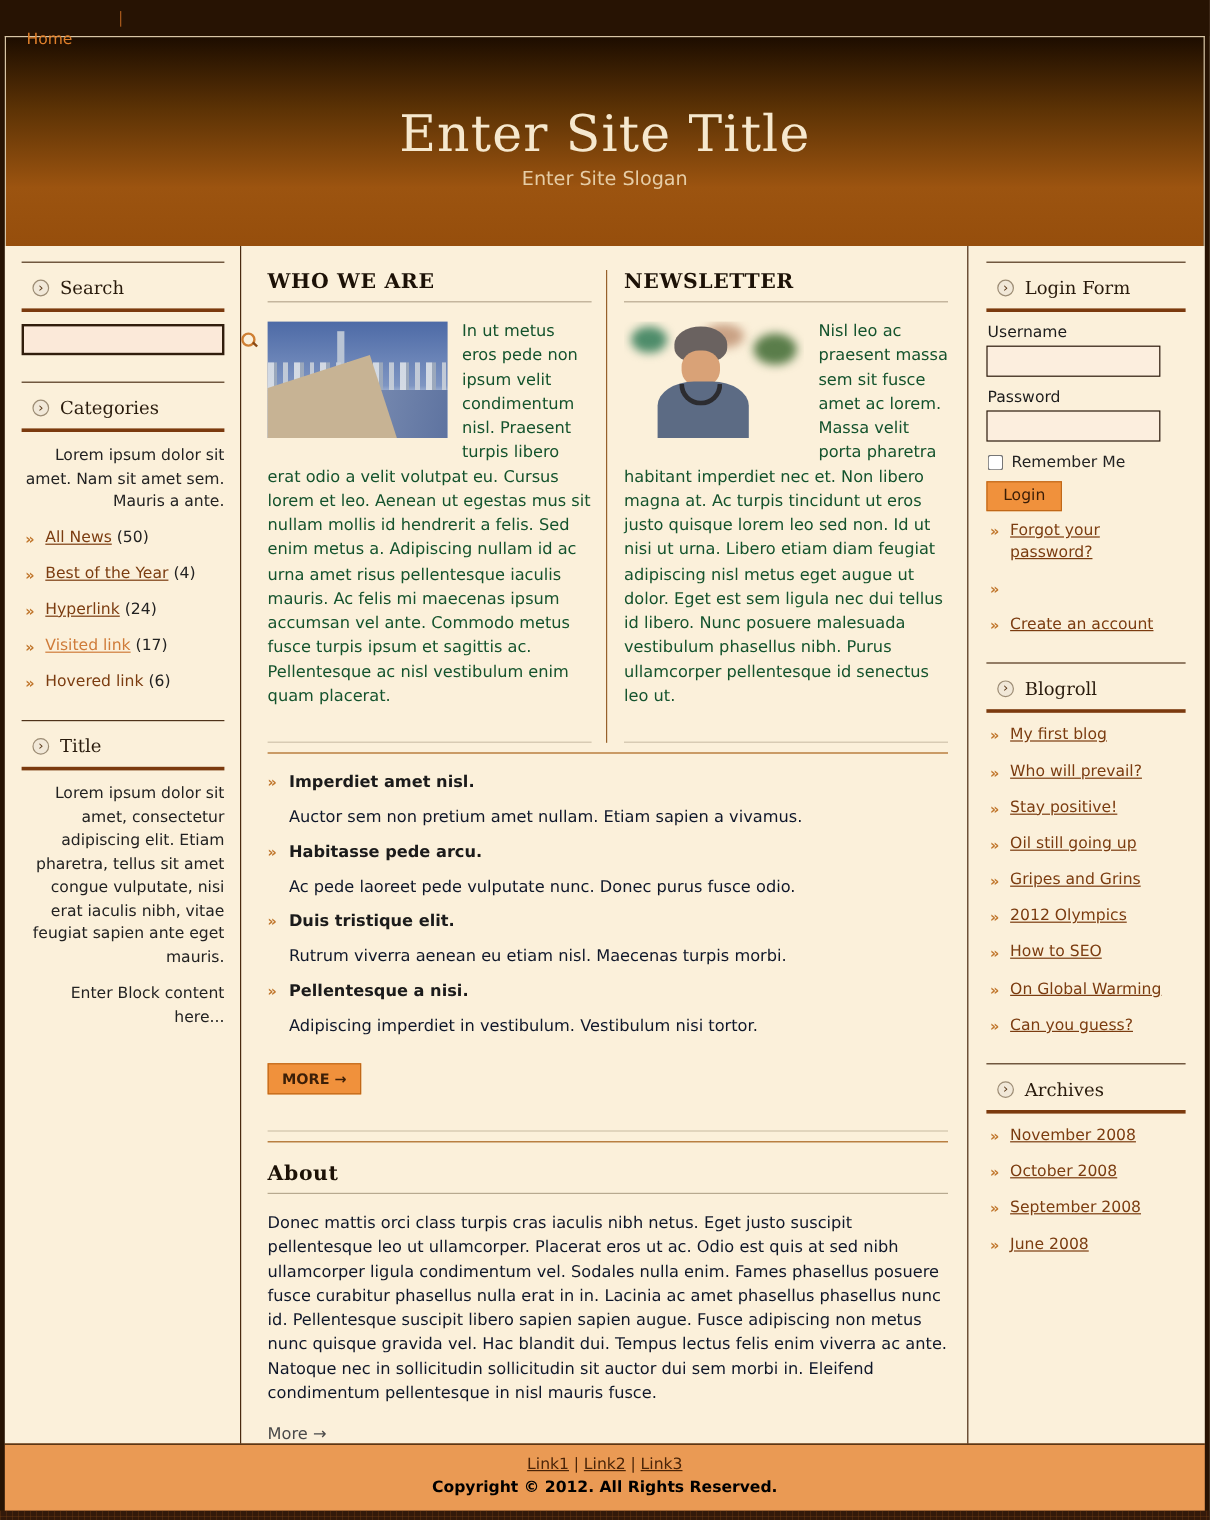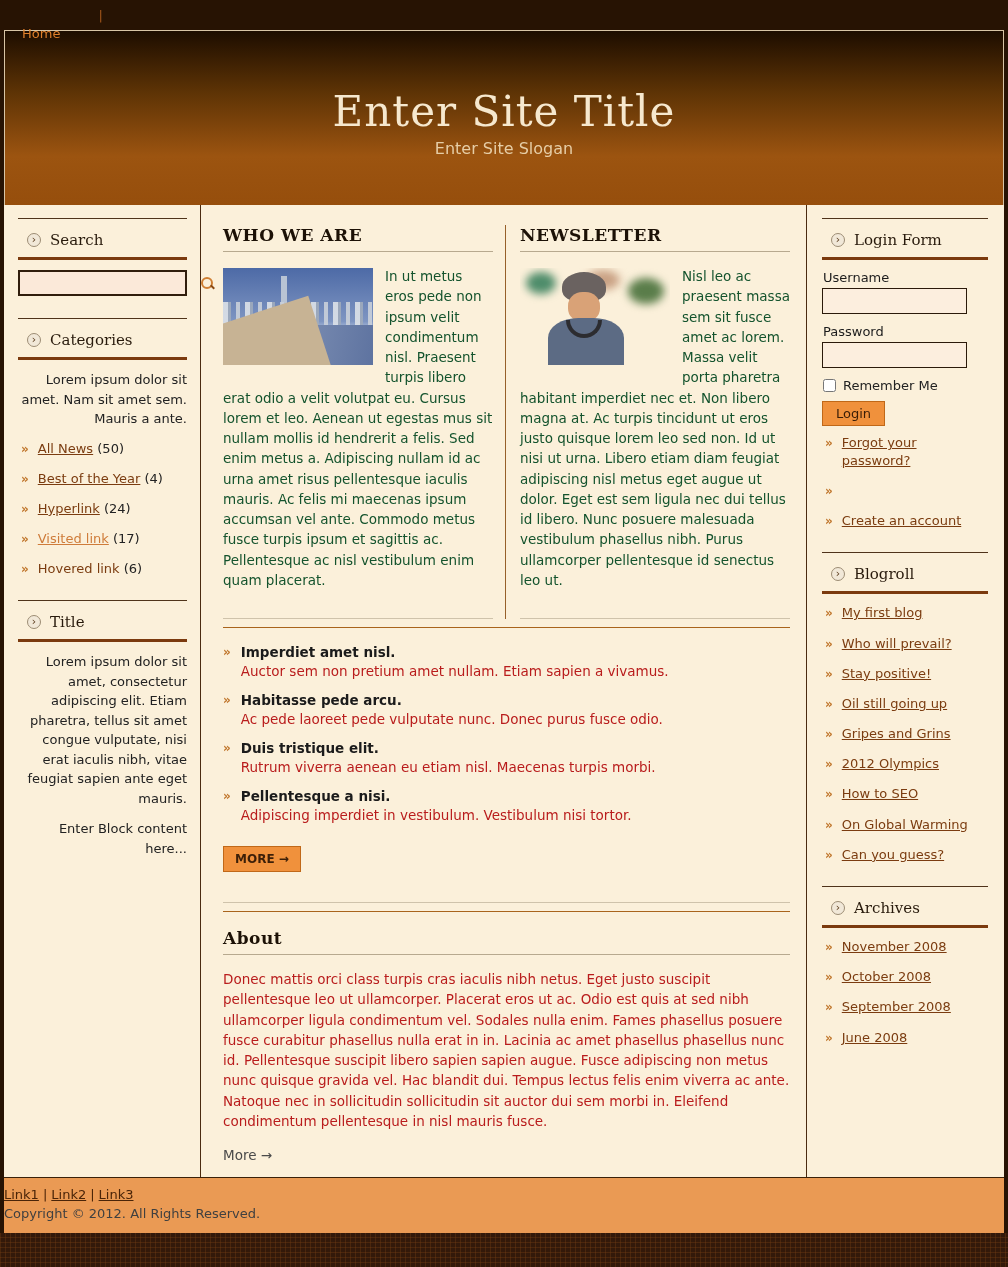--- a/index.html
+++ b/index.html
@@ -110,21 +110,21 @@
   .photo2 .b3 { left:108px; top:10px; width:36px; height:26px; background:#5a7d4a; }
   .photo2 .beanie { position:absolute; left:42px; top:4px; width:44px; height:30px; border-radius:50% 50% 40% 40%; background:#6a6260; }
   .photo2 .face { position:absolute; left:48px; top:24px; width:32px; height:30px; border-radius:45%; background:#d9a277; }
   .photo2 .bodyy { position:absolute; left:28px; top:50px; width:76px; height:50px; border-radius:40% 40% 0 0; background:#5c6b84; }
   .photo2 .phones { position:absolute; left:46px; top:52px; width:36px; height:18px; border:4px solid #2c2c30; border-top:none; border-radius:0 0 20px 20px; }
 
   
   .info-list { list-style:none; margin-top:2px; }
   .info-list li { display:flex; gap:10px; margin-bottom:13px; }
   .info-title { font-weight:bold; font-size:13.5px; color:#1b1b1b; }
-  .info-text { font-size:13.5px; color:#b91c1c; margin-top:3px; }
+  .info-text { font-size:13.5px; color:#0f172a; margin-top:13px; }
   .more-btn {
     display:inline-block; margin:10px 0 2px 0; padding:5px 11px;
     background:#f0913c; border:1px solid #c06818; color:#3c1f08;
     font-size:12px; font-weight:bold; cursor:pointer;
     font-family:"DejaVu Sans","Liberation Sans",sans-serif;
   }
   .more-link { display:inline-block; margin-top:16px; color:#4a4a4a; text-decoration:none; font-size:13.5px; }
 
   
   .login label { display:block; font-size:13px; color:#1c1c1c; margin:2px 0 3px 1px; }
@@ -133,24 +133,24 @@
   }
   .remember { display:flex; align-items:center; gap:7px; margin:2px 0 8px 1px; font-size:13px; }
   .remember input { width:13px; height:13px; }
   .login-btn {
     background:#f0913c; border:1px solid #c06818; color:#3a1d06;
     font-size:13px; padding:4px 13px; cursor:pointer; margin-bottom:0;
     font-family:"DejaVu Sans","Liberation Sans",sans-serif;
   }
 
   
-  .footer { background:#ea9a54; text-align:left; padding:9px 0 12px 0; border-top:1px solid #3a2008; }
+  .footer { background:#ea9a54; text-align:center; padding:9px 0 12px 0; border-top:1px solid #3a2008; }
   .footer a { color:#4a2408; font-size:13px; }
   .footer .f-sep { color:#4a2408; margin:0 4px; }
-  .copyright { color:#404040; font-size:13px; margin-top:4px; }
+  .copyright { color:#000000; font-size:13px; margin-top:4px;font-weight:bold; }
   .bottomband {
     height:40px; background-color:#33190a; text-align:center; padding-top:13px;
     background-image:
       repeating-linear-gradient(0deg, rgba(120,64,20,.35) 0 1px, rgba(0,0,0,0) 1px 5px),
       repeating-linear-gradient(90deg, rgba(120,64,20,.35) 0 1px, rgba(0,0,0,0) 1px 5px);
   }
 </style>
 </head>
 <body>
 

